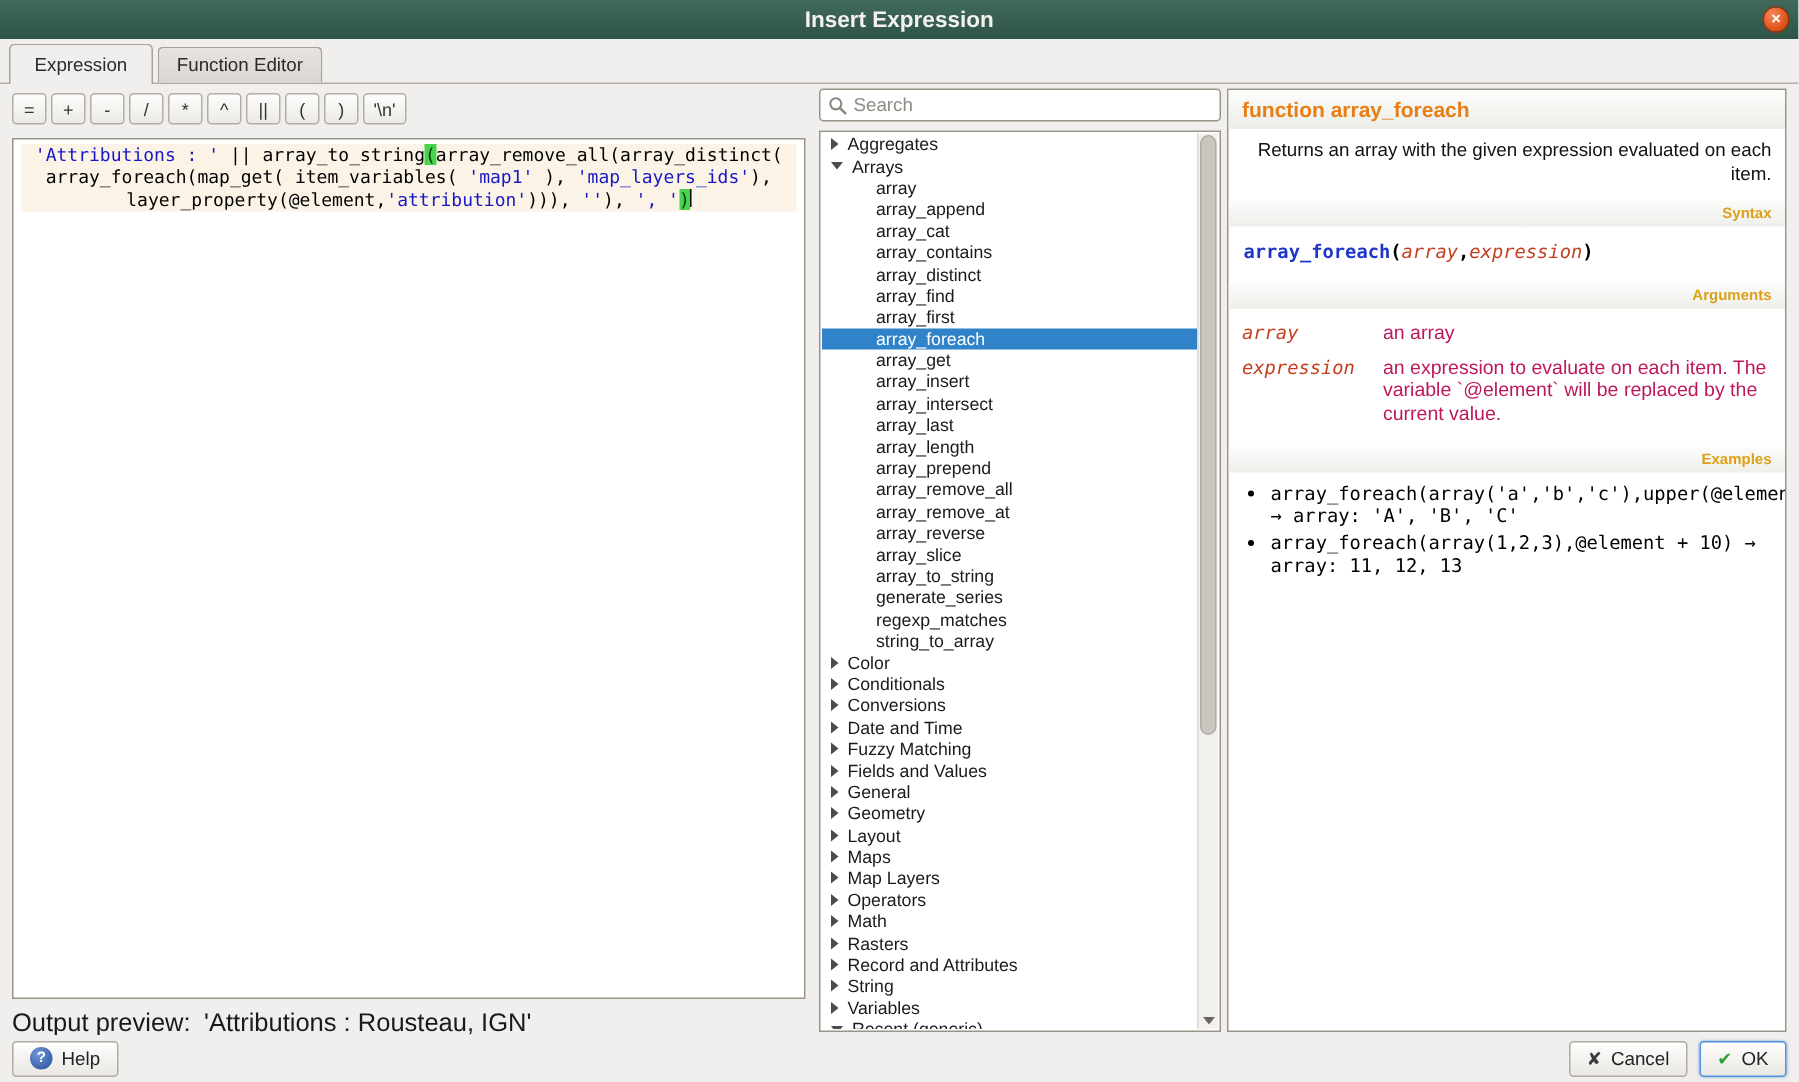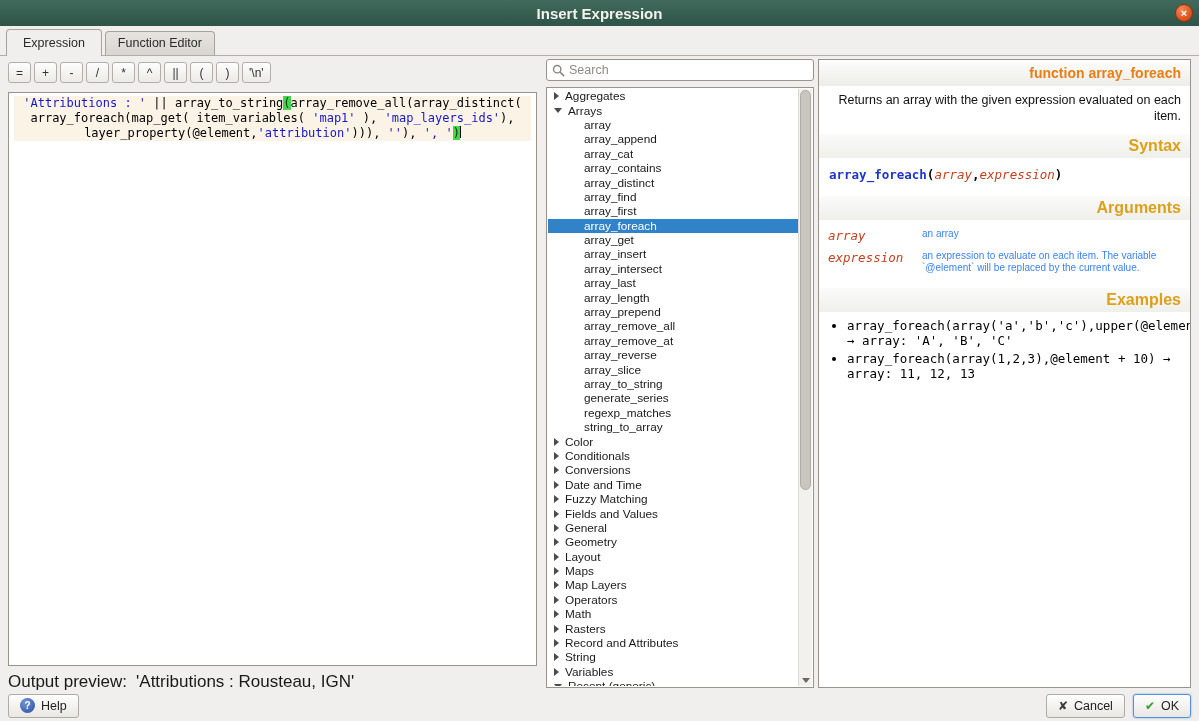--- a/index.html
+++ b/index.html
@@ -76,35 +76,35 @@
   .vscroll{ position:absolute; top:1px; right:1px; bottom:1px; width:14px; background:#f3f1ee; border-left:1px solid #dcd9d3; }
   .vthumb{ position:absolute; top:1px; left:1px; right:1px; height:67%; background:#c9c5bf; border:1px solid #b0aba4; border-radius:6px; }
   .varrow{ position:absolute; bottom:3px; left:3px; width:0; height:0;
     border-left:4px solid transparent; border-right:4px solid transparent; border-top:5px solid #6b6760; }
   
   .help-panel{
     position:absolute; left:818px; top:3px; right:8px; bottom:2px;
     background:#fff; border:1px solid #99938a; overflow:hidden; font-size:12.5px;
   }
   .help-title{
-    text-align:right; color:#e87e14; font-weight:bold; font-size:14px;
+    color:#e87e14; font-weight:bold; font-size:14px;
     padding:5px 9px; background:linear-gradient(#fdfdfc,#ecece8);
   }
   .help-desc{ padding:7px 9px 10px; line-height:1.25; color:#111;text-align:right; }
   .help-head{
-    text-align:right; color:#dda019; font-weight:bold; font-size:16px;
+    text-align:right; color:#dda019; font-weight:bold; font-size:10px;
     padding:3px 9px; background:linear-gradient(#fbfbfa,#efefeb);
   }
   .help-syntax{ font-family:"DejaVu Sans Mono","Liberation Mono",monospace; padding:9px 10px 14px; font-size:12.5px; }
   .sy-fn{ color:#1d35c8; font-weight:bold; }
   .sy-arg{ color:#c43f1e; font-style:italic; }
   .sy-plain{ color:#000; font-weight:bold; }
   .help-args{ padding:8px 9px 14px; display:grid; grid-template-columns:88px 1fr; column-gap:6px; row-gap:7px; }
   .arg-name{ color:#c43f1e; font-style:italic; font-family:"DejaVu Sans Mono","Liberation Mono",monospace; font-size:12.5px; }
-  .arg-desc{ font-size:10px; line-height:1.2; color:#3b82f6; }
+  .arg-desc{ font-size:13px; line-height:1.2; color:#be185d; }
   .help-examples{ margin:6px 0 0 28px; padding-right:10px; font-family:"DejaVu Sans Mono","Liberation Mono",monospace; font-size:12.5px; line-height:1.2; color:#000; }
   .help-examples li{ margin-bottom:3px; }
   
   .footer{
     position:absolute; bottom:0; left:0; right:0; height:31px;
     display:flex; align-items:center; justify-content:space-between; padding:0 8px; background:#f1efed;
   }
   .footer-right{ display:flex; gap:8px; }
   .btn{
     display:inline-flex; align-items:center; gap:6px; height:24px; padding:0 11px;

